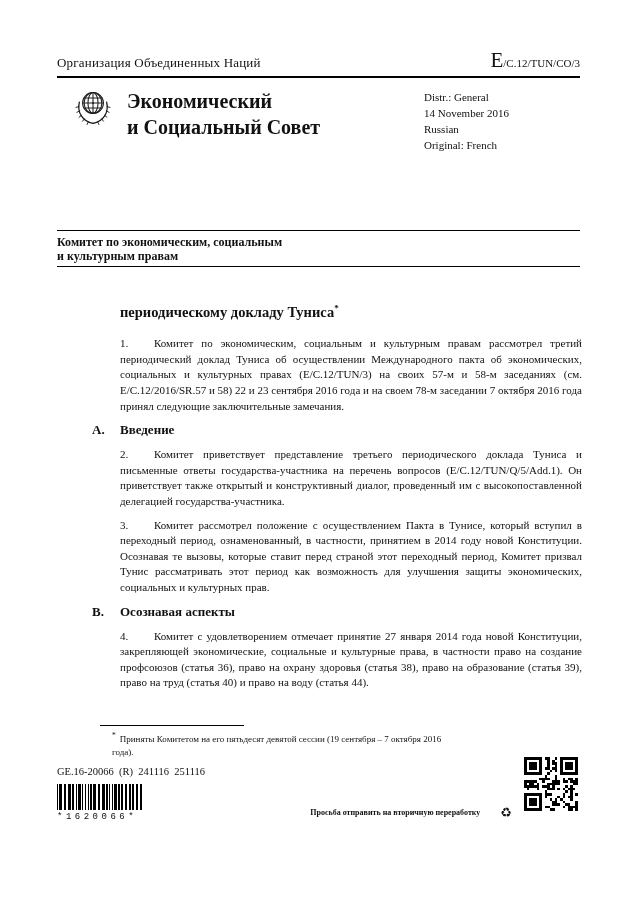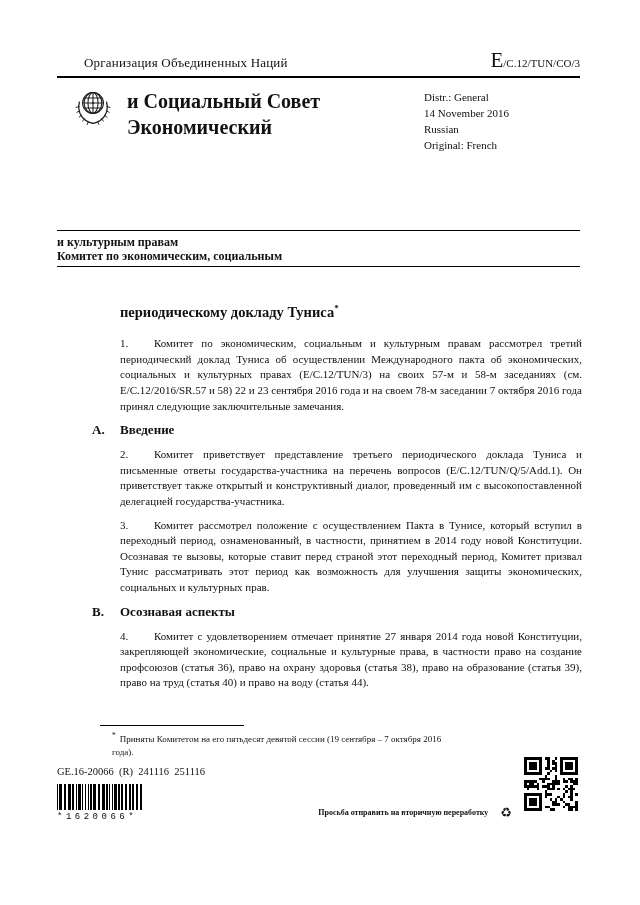--- a/index.html
+++ b/index.html
@@ -10,21 +10,21 @@
     font-family:"Liberation Serif","DejaVu Serif",serif;
     overflow:hidden;
   }
 
   
   .masthead-top {
     position:absolute; top:50px; left:57px; right:60px;
     display:flex; justify-content:space-between; align-items:flex-end;
     border-bottom:2.5px solid #000; padding-bottom:5px;
   }
-  .org-name { font-size:13px; letter-spacing:.2px;margin-left:27px; }
+  .org-name { font-size:13px; letter-spacing:.2px; }
   .doc-symbol { white-space:nowrap; }
   .symbol-big { font-size:21px; line-height:1; }
   .symbol-rest { font-size:11px; }
 
   
   .emblem { position:absolute; top:85px; left:70px; width:46px; height:46px; }
   .council-title {
     position:absolute; top:88px; left:127px;
     font-size:20px; font-weight:bold; line-height:1.3;
   }
@@ -57,21 +57,21 @@
   .footnote sup { font-size:7.5px; margin-right:4px; }
 
   
   .ge-number { position:absolute; top:766px; left:57px; font-size:10.5px; white-space:pre; }
   .barcode-wrap { position:absolute; top:784px; left:57px; width:100px; }
   .barcode { height:26px; font-size:0; white-space:nowrap; }
   .barcode i { display:inline-block; height:100%; background:#000; }
   .barcode-label { font-family:"Liberation Mono","DejaVu Sans Mono",monospace; font-size:9px; letter-spacing:3.5px; margin-top:2px; }
   .recycle-note {
     position:absolute; top:806px; right:128px;
-    display:flex; align-items:center; gap:12px;
+    display:flex; align-items:center; gap:20px;
     font-size:8px; font-weight:bold;
   }
   .recycle-glyph { font-size:13px; font-weight:normal; line-height:1; }
   .qr { position:absolute; top:757px; right:62px; width:54px; height:54px; }
   .qr svg { width:100%; height:100%; display:block; }
 </style>
 </head>
 <body>
 
 <div class="page">
@@ -98,36 +98,36 @@
       </g>
       <g fill="none" stroke="#1f1f1f" stroke-width="1.3" stroke-linecap="round">
         <path d="M12.5 30l-4.2 1.2M13.6 36l-4 2M16.2 42l-3.6 2.8M20.2 47l-2.8 3.4M25.6 51l-1.8 4"></path>
         <path d="M51.5 30l4.2 1.2M50.4 36l4 2M47.8 42l3.6 2.8M43.8 47l2.8 3.4M38.4 51l1.8 4"></path>
       </g>
       <circle cx="32" cy="25" r="1.4" fill="#1f1f1f"></circle>
     </svg>
   </span>
 
   <div class="council-title">
+    <div>Экономический</div>
     <div>и Социальный Совет</div>
-    <div>Экономический</div>
   </div>
 
   <div class="distr-block">
     <div>Distr.: General</div>
     <div>14 November 2016</div>
     <div>Russian</div>
     <div>Original: French</div>
   </div>
 
   <div class="rule rule-1"></div>
 
   <div class="committee">
+    <div>Комитет по экономическим, социальным</div>
     <div>и культурным правам</div>
-    <div>Комитет по экономическим, социальным</div>
   </div>
 
   <div class="rule rule-2"></div>
 
   <main class="content">
     <h1 class="doc-title">
       <br>
       <span>периодическому докладу Туниса</span><sup>*</sup>
     </h1>
 

